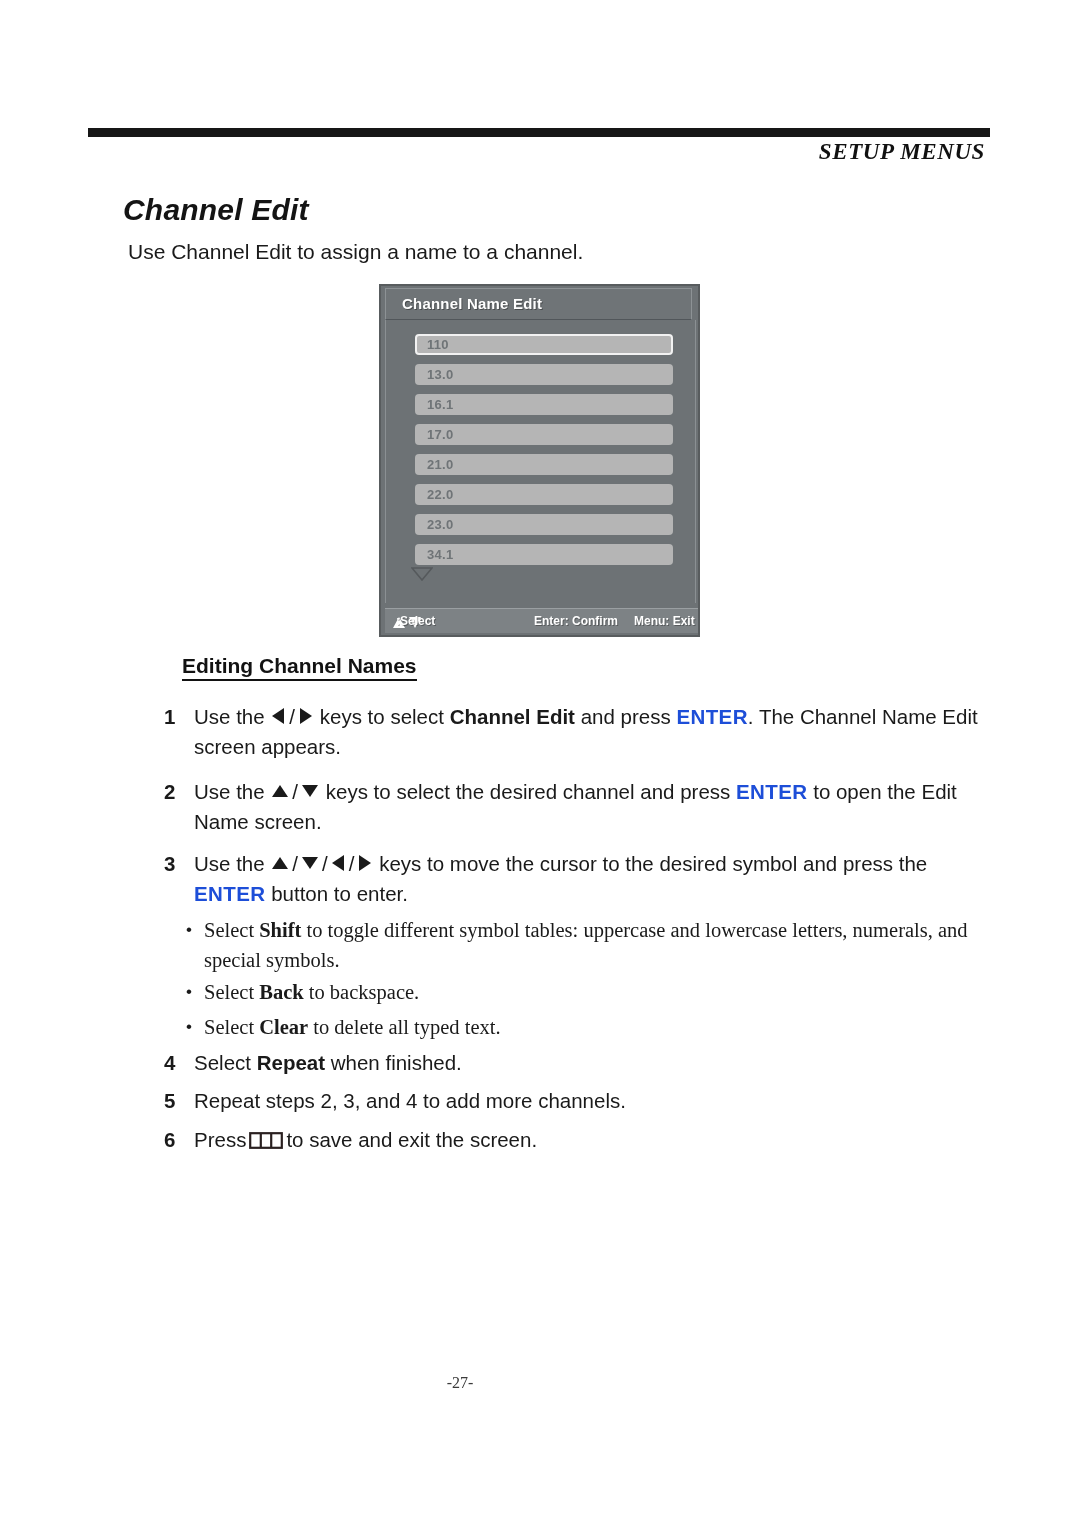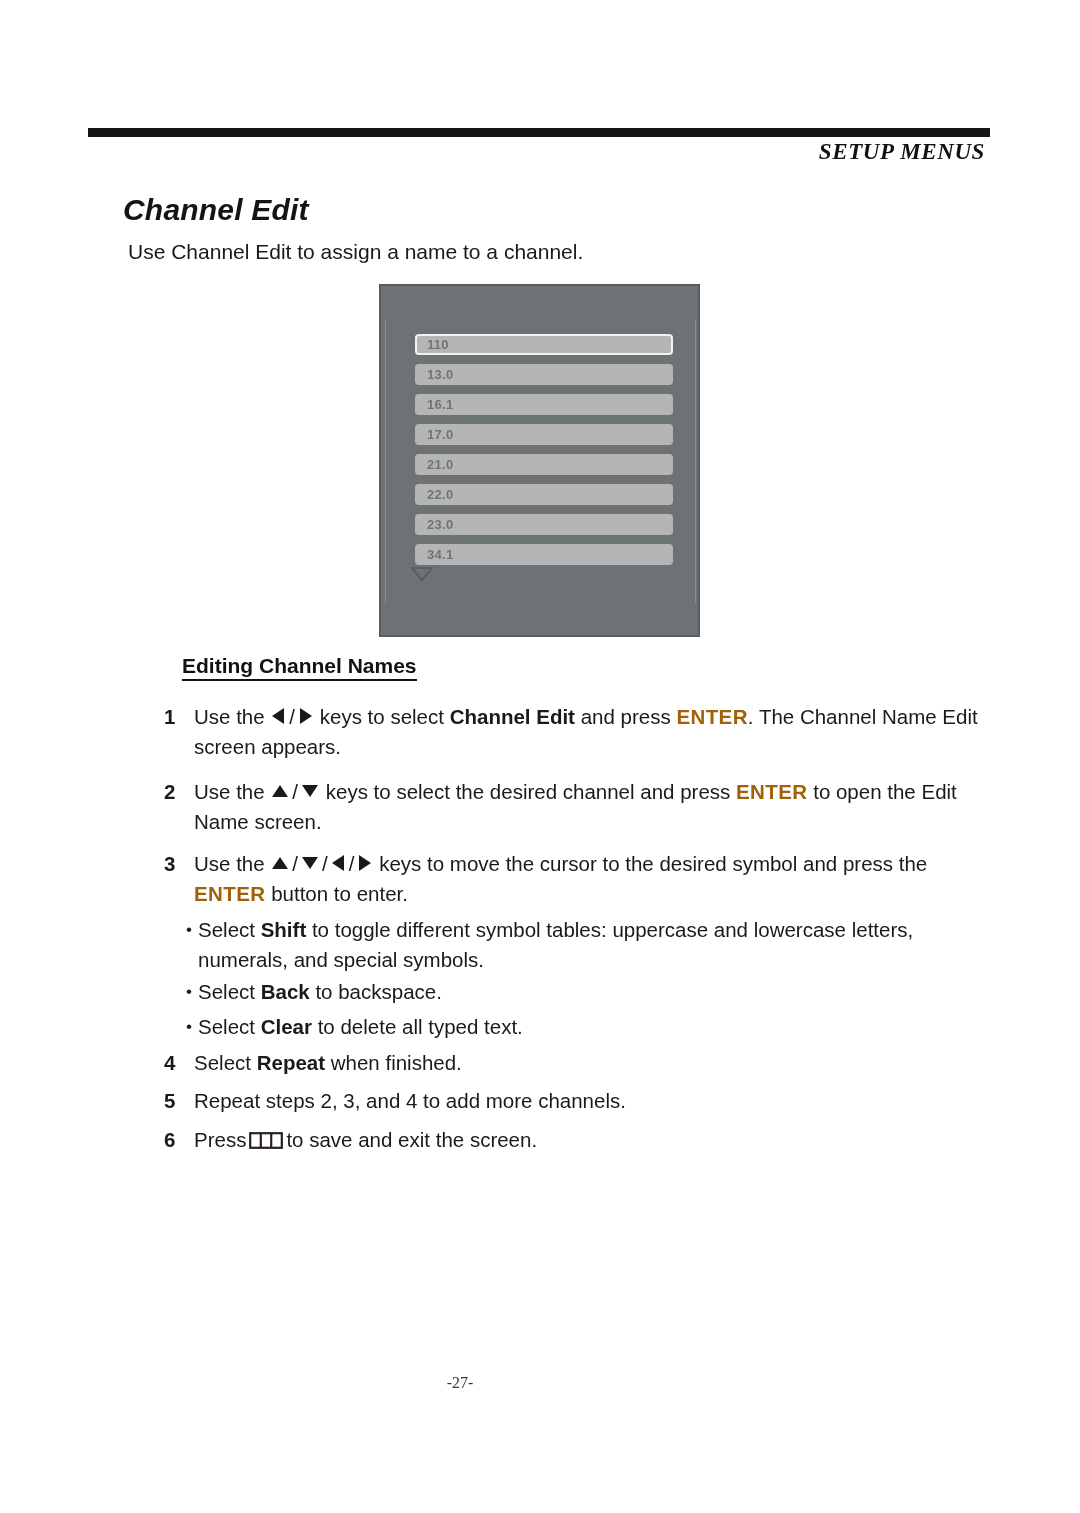--- a/index.html
+++ b/index.html
@@ -215,27 +215,28 @@
     color: #1a1a1a;
   }
   .bullet-dot {
     position: absolute;
     left: 0;
     top: 0;
     font-size: 17px;
   }
   .bullet-body {
     display: block;
-    margin-left: 12px;
+    margin-left: 18px;
+    font-family: Liberation Serif, serif;
   }
 
   b.kw { font-weight: bold; }
   .enter-kw {
     font-weight: bold;
-    color: #a16207;
+    color: #1d4ed8;
     letter-spacing: 0.4px;
   }
 
   
   .arrow {
     display: inline-block;
     vertical-align: -1px;
     margin: 0 1px;
   }
   .arrow svg { display: block; }
@@ -267,20 +268,23 @@
 <div class="page-header">
   <div class="header-title">SETUP MENUS</div>
   <div class="header-rule"></div>
 </div>
 
 <div class="section-title">Channel Edit</div>
 <div class="intro-text">Use Channel Edit to assign a name to a channel.</div>
 
 <div class="osd-figure">
 
+  <div class="osd-header">
+    <div class="osd-header-title">Channel Name Edit</div>
+  </div>
 
   <div class="osd-body">
 
     <div class="osd-row selected" style="top:14px;">
       <span class="osd-row-label">110</span>
     </div>
     <div class="osd-row" style="top:44px;">
       <span class="osd-row-label">13.0</span>
     </div>
     <div class="osd-row" style="top:74px;text-decoration:underline;">
@@ -302,20 +306,31 @@
       <span class="osd-row-label">34.1</span>
     </div>
 
     <div class="osd-scroll-down">
       <svg width="22" height="14" viewBox="0 0 22 14">
         <polygon points="1,1 21,1 11,13" fill="none" stroke="#55595c" stroke-width="1.6"></polygon>
       </svg>
     </div>
   </div>
 
+  <div class="osd-footer">
+    <span class="glyph-updown">
+      <svg width="30" height="13" viewBox="0 0 30 13">
+        <polygon points="7,1 13,12 1,12" fill="#ffffff"></polygon>
+        <polygon points="17,1 29,1 23,12" fill="#ffffff"></polygon>
+      </svg>
+    </span>
+    <span class="osd-footer-item ff-select">:Select</span>
+    <span class="osd-footer-item ff-confirm">Enter: Confirm</span>
+    <span class="osd-footer-item ff-exit">Menu: Exit</span>
+  </div>
 </div>
 
 <div class="sub-heading">Editing Channel Names</div>
 
 <div class="step" style="left:164px; top:702px; width:830px;">
   <span class="step-num">1</span>
   <span class="step-body"><span>Use the </span><span class="arrow"><svg width="15" height="18" viewBox="0 0 15 18">
           <polygon points="13,1 13,17 1,9" fill="#1a1a1a"></polygon>
         </svg></span><span class="slash">/</span><span class="arrow"><svg width="15" height="18" viewBox="0 0 15 18">
           <polygon points="2,1 2,17 14,9" fill="#1a1a1a"></polygon>

